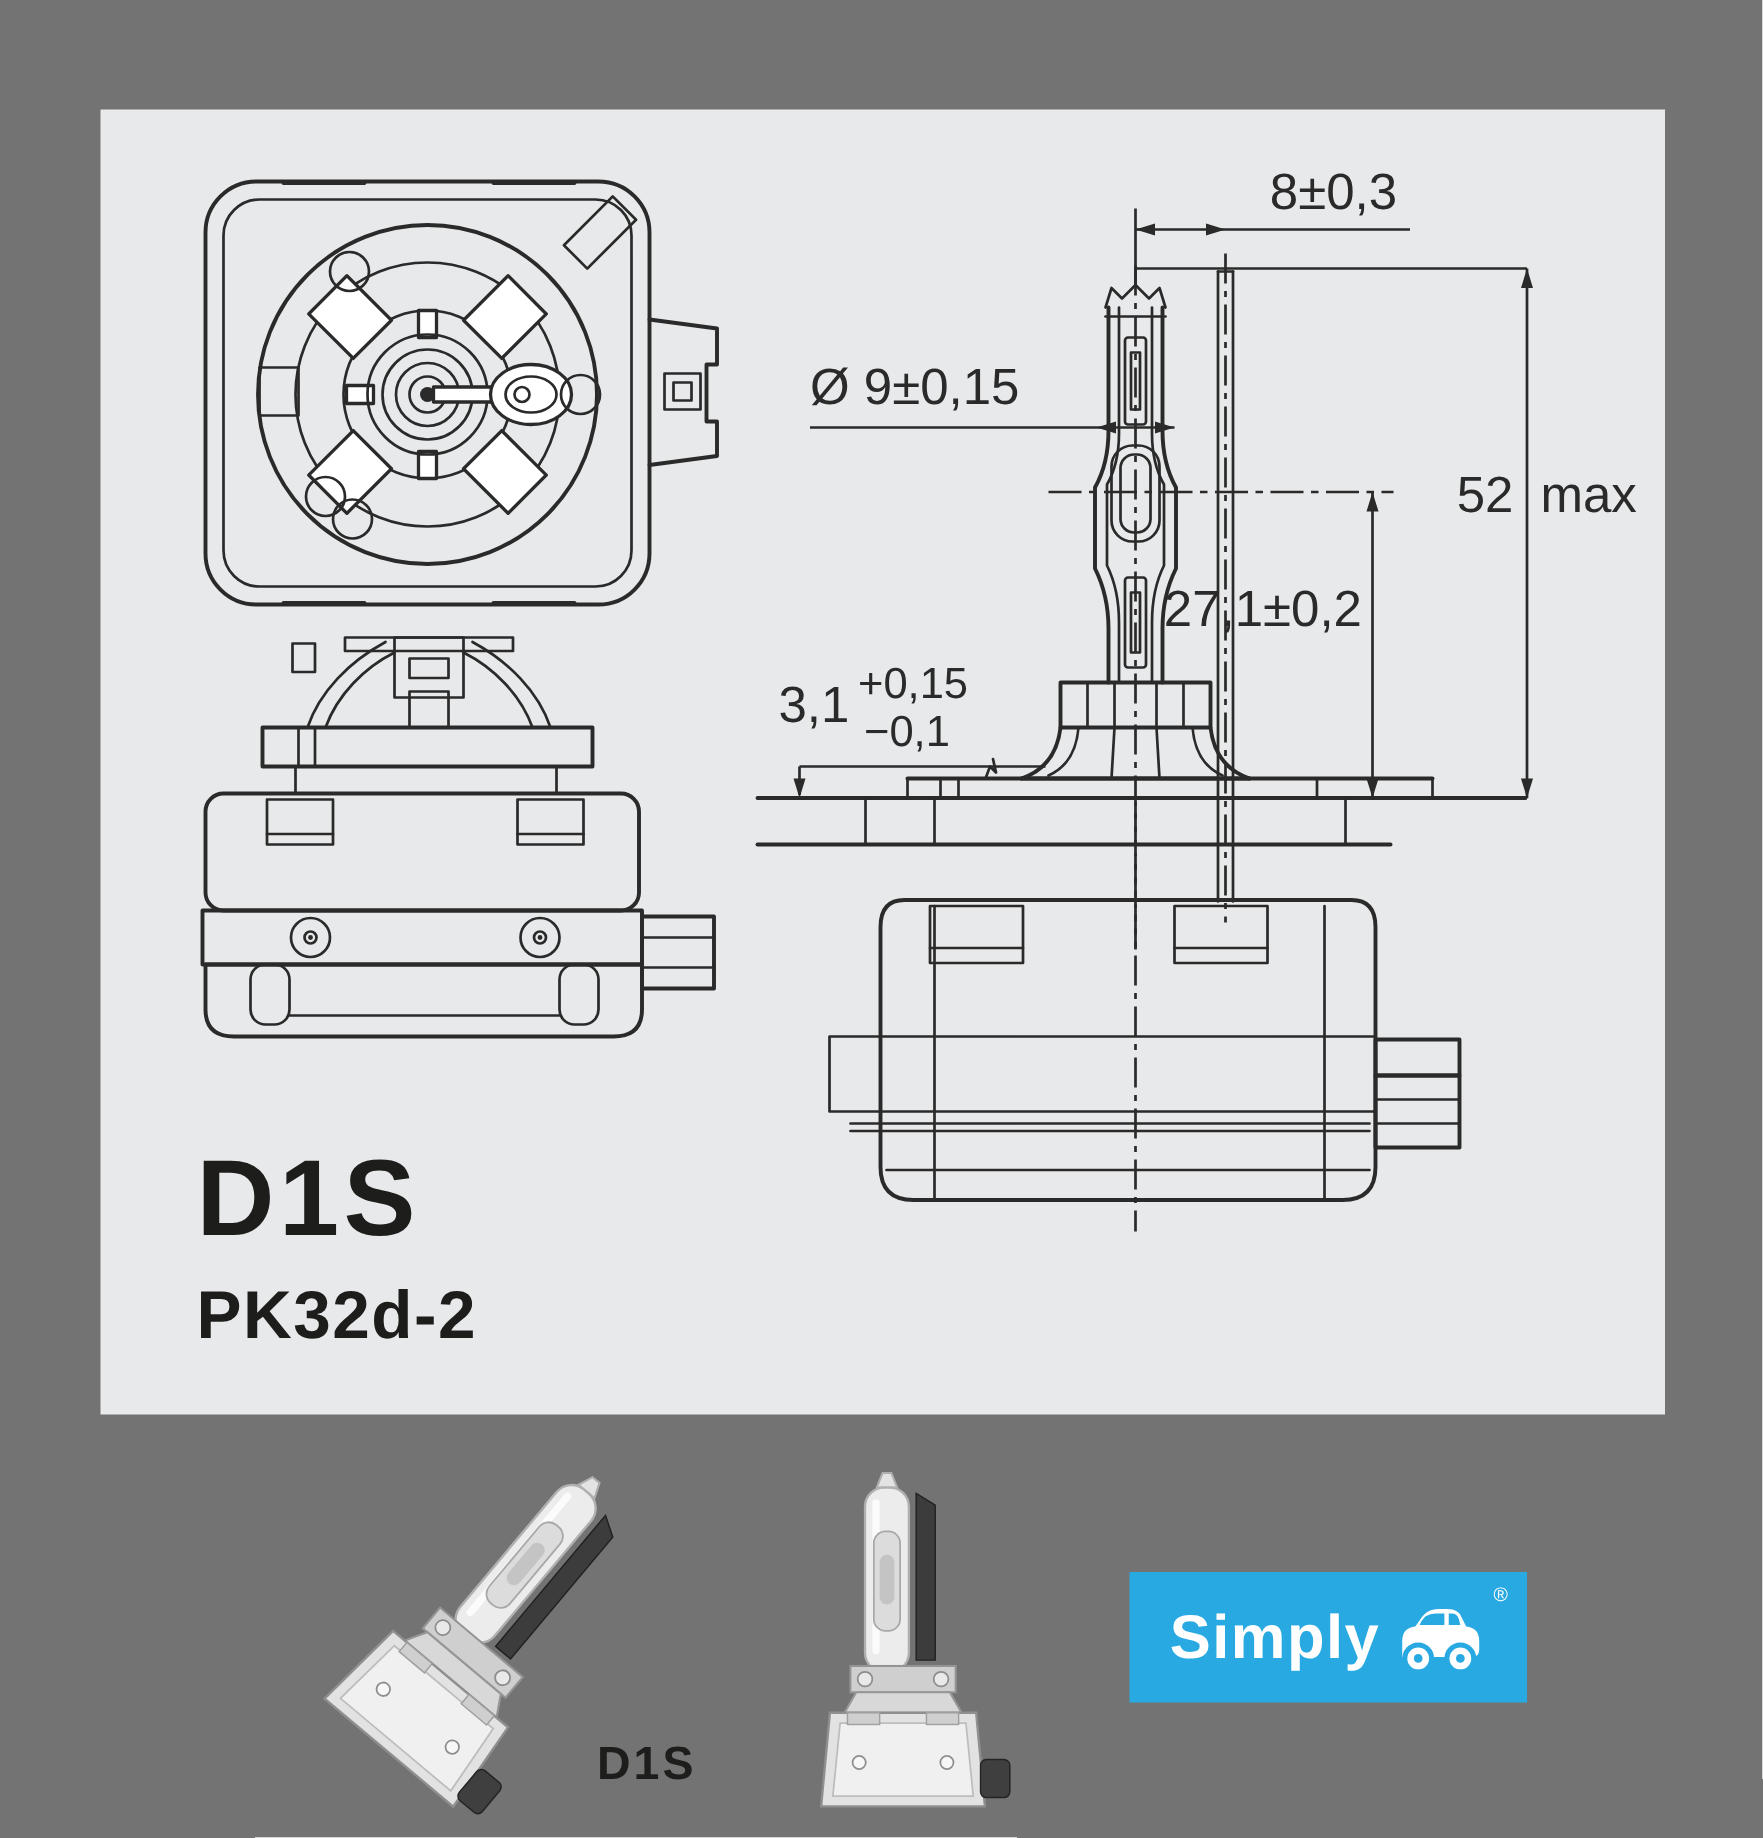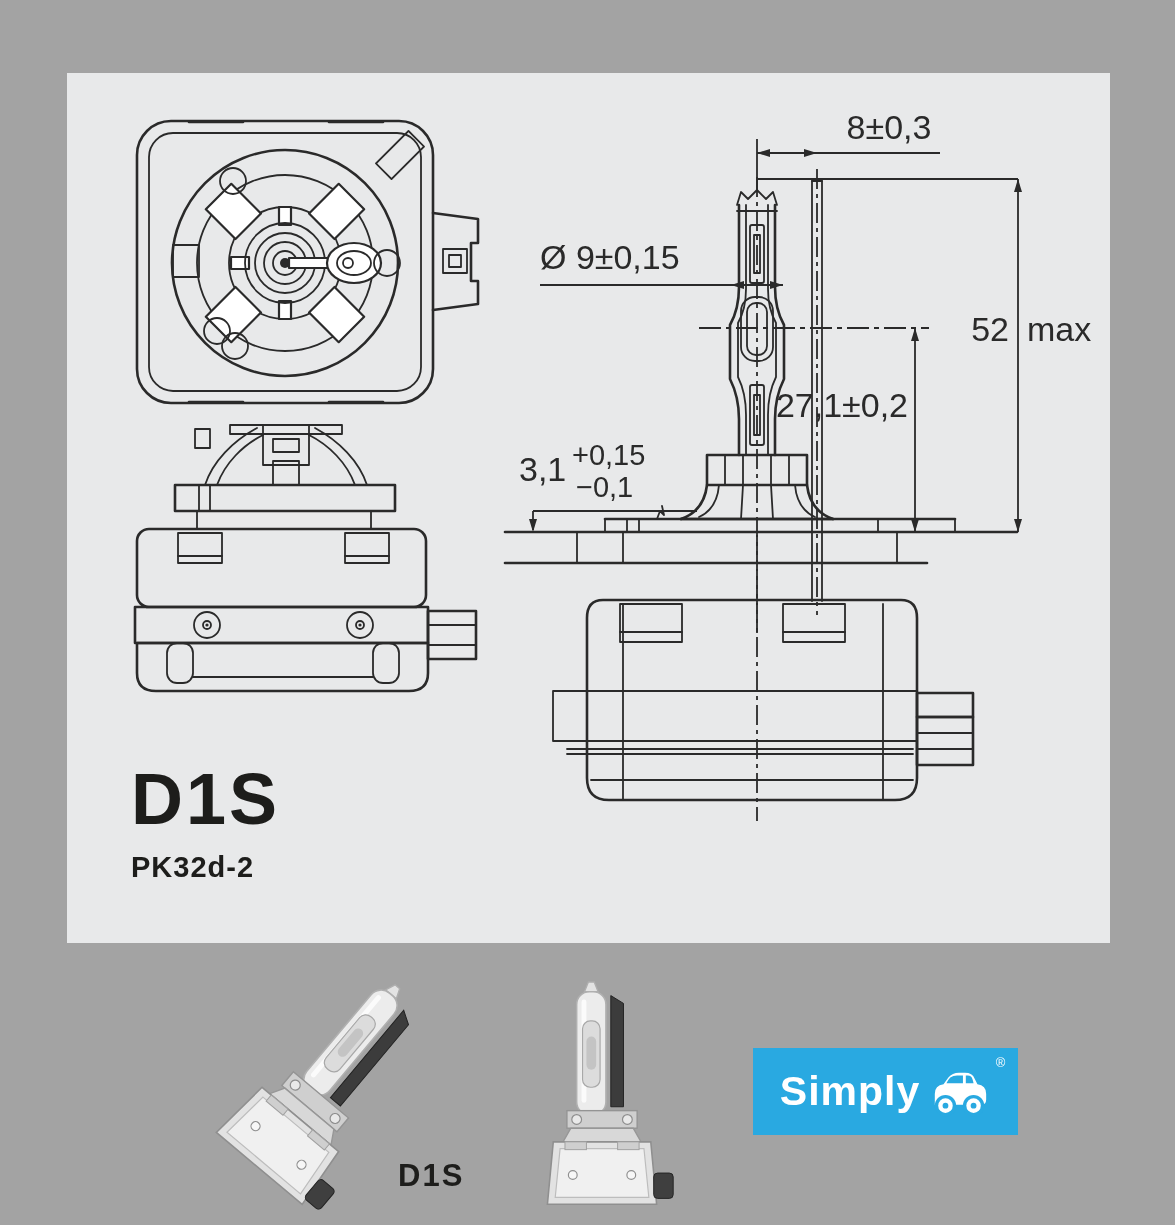--- a/index.html
+++ b/index.html
@@ -1,23 +1,23 @@
 <!DOCTYPE html>
 <html><head>
 <meta charset="utf-8">
 <style>
   html,body{margin:0;padding:0;background:#ffffff;}
-  .page{position:relative;width:1175px;height:1225px;background:#a3a3a3;overflow:hidden;
+  .page{position:relative;width:1175px;height:1225px;background:#737373;overflow:hidden;
         font-family:"Liberation Sans",sans-serif;color:#1d1d1b;}
   
   .panel{position:absolute;left:67px;top:73px;width:1043px;height:870px;background:#e8e9ea;}
   .panel svg.drawing{position:absolute;left:0;top:0;width:1043px;height:870px;display:block;}
   .type-block{position:absolute;left:64px;top:690px;}
   .bulb-type{font-size:72px;font-weight:800;letter-spacing:3px;line-height:1.0;color:#1d1d1b;}
-  .base-code{font-size:29px;font-weight:700;letter-spacing:1px;margin-top:16px;color:#1d1d1b;}
+  .base-code{font-size:45px;font-weight:700;letter-spacing:1px;margin-top:16px;color:#1d1d1b;}
   
   .photo{position:absolute;}
   .photo-left{left:238px;top:962px;width:255px;height:260px;}
   .photo-left svg{transform:rotate(40deg);transform-origin:50% 55%;}
   .photo-right{left:520px;top:980px;width:166px;height:234px;}
   .photo-caption{position:absolute;left:398px;top:1158px;font-size:31px;font-weight:800;
                  letter-spacing:2px;color:#1d1d1b;}
   
   .simply{position:absolute;left:753px;top:1048px;width:265px;height:87px;background:#29a9e1;
           display:flex;align-items:center;justify-content:center;}

